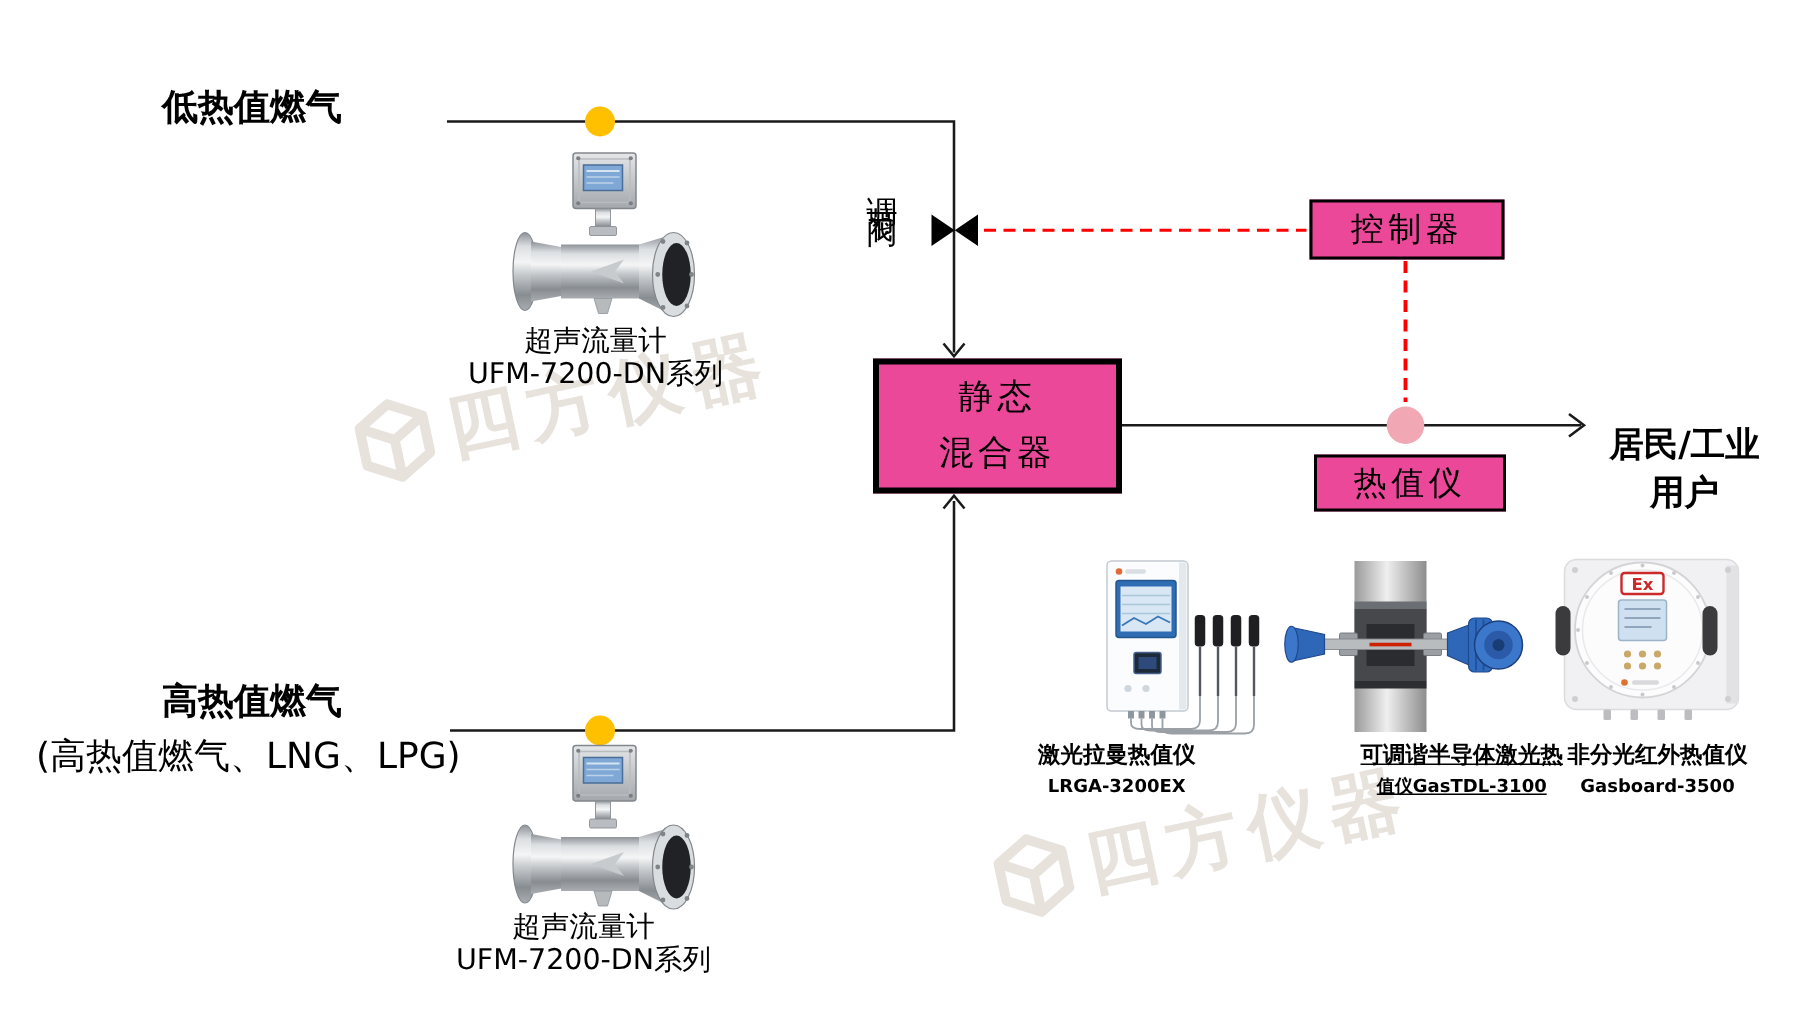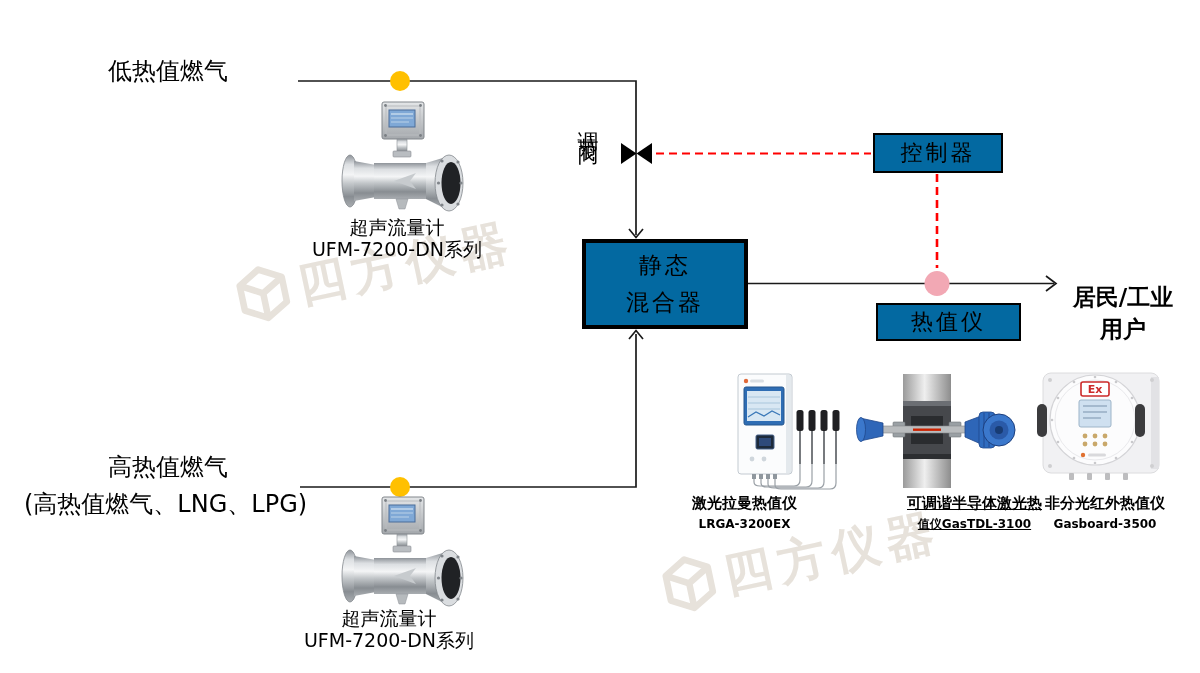--- a/index.html
+++ b/index.html
@@ -5,23 +5,23 @@
   html,body{margin:0;padding:0;background:#fff;}
   .canvas{position:relative;width:1200px;height:673px;background:#ffffff;overflow:hidden;
           font-family:"DejaVu Sans","Liberation Sans",sans-serif;color:#000;}
   
   .wm{position:absolute;display:flex;align-items:center;gap:8px;z-index:0;
       transform:rotate(-12deg);transform-origin:left center;user-select:none;}
   .wm .wm-text{font-size:48px;font-weight:bold;letter-spacing:7px;color:#e7e2db;white-space:nowrap;}
   
   .lines{position:absolute;left:0;top:0;z-index:1;}
   .lbl{position:absolute;z-index:2;}
-  .gas-title{font-size:24px;font-weight:normal;white-space:nowrap;}
+  .gas-title{font-size:24px;font-weight:bold;white-space:nowrap;}
   .gas-sub{font-size:24px;white-space:nowrap;}
-  .node-box{position:absolute;z-index:2;background:#0369a1;border:2px solid #000;
+  .node-box{position:absolute;z-index:2;background:#ec4899;border:2px solid #000;
             display:flex;align-items:center;justify-content:center;
             font-size:22px;letter-spacing:3px;box-sizing:border-box;white-space:nowrap;}
   .node-box.thick{border-width:4.5px;font-size:23px;}
   .mixer-inner{display:flex;flex-direction:column;align-items:center;line-height:37px;}
   .valve-label{position:absolute;z-index:2;writing-mode:vertical-rl;text-orientation:upright;
                font-size:21px;letter-spacing:6px;}
   .users{position:absolute;z-index:2;text-align:center;font-size:23px;font-weight:bold;line-height:32px;margin-top:28px;}
   .meter-caption{position:absolute;z-index:2;width:210px;text-align:center;font-size:19px;line-height:22px;}
   .prod-label{position:absolute;z-index:2;text-align:center;font-weight:bold;font-size:15px;line-height:21px;}
   .prod-label .model{font-size:12px;}
@@ -132,21 +132,21 @@
     <span>控制器</span>
   </div>
 
   <div class="node-box thick" style="left:582px;top:239px;width:166px;height:90px;">
     <div class="mixer-inner">
       <span>静态</span>
       <span>混合器</span>
     </div>
   </div>
 
-  <div class="node-box" style="left:876px;top:303px;width:145px;height:38px;">
+  <div class="node-box" style="left:876px;top:303px;width:128px;height:38px;">
     <span>热值仪</span>
   </div>
 
   <div class="users" style="left:1058px;top:253px;width:130px;">
     <div>居民/工业</div>
     <div>用户</div>
   </div>
 
   <div class="lbl gas-title" style="left:108px;top:451px;">高热值燃气</div>
   <div class="lbl gas-sub" style="left:24px;top:488px;">(高热值燃气、LNG、LPG)</div>

